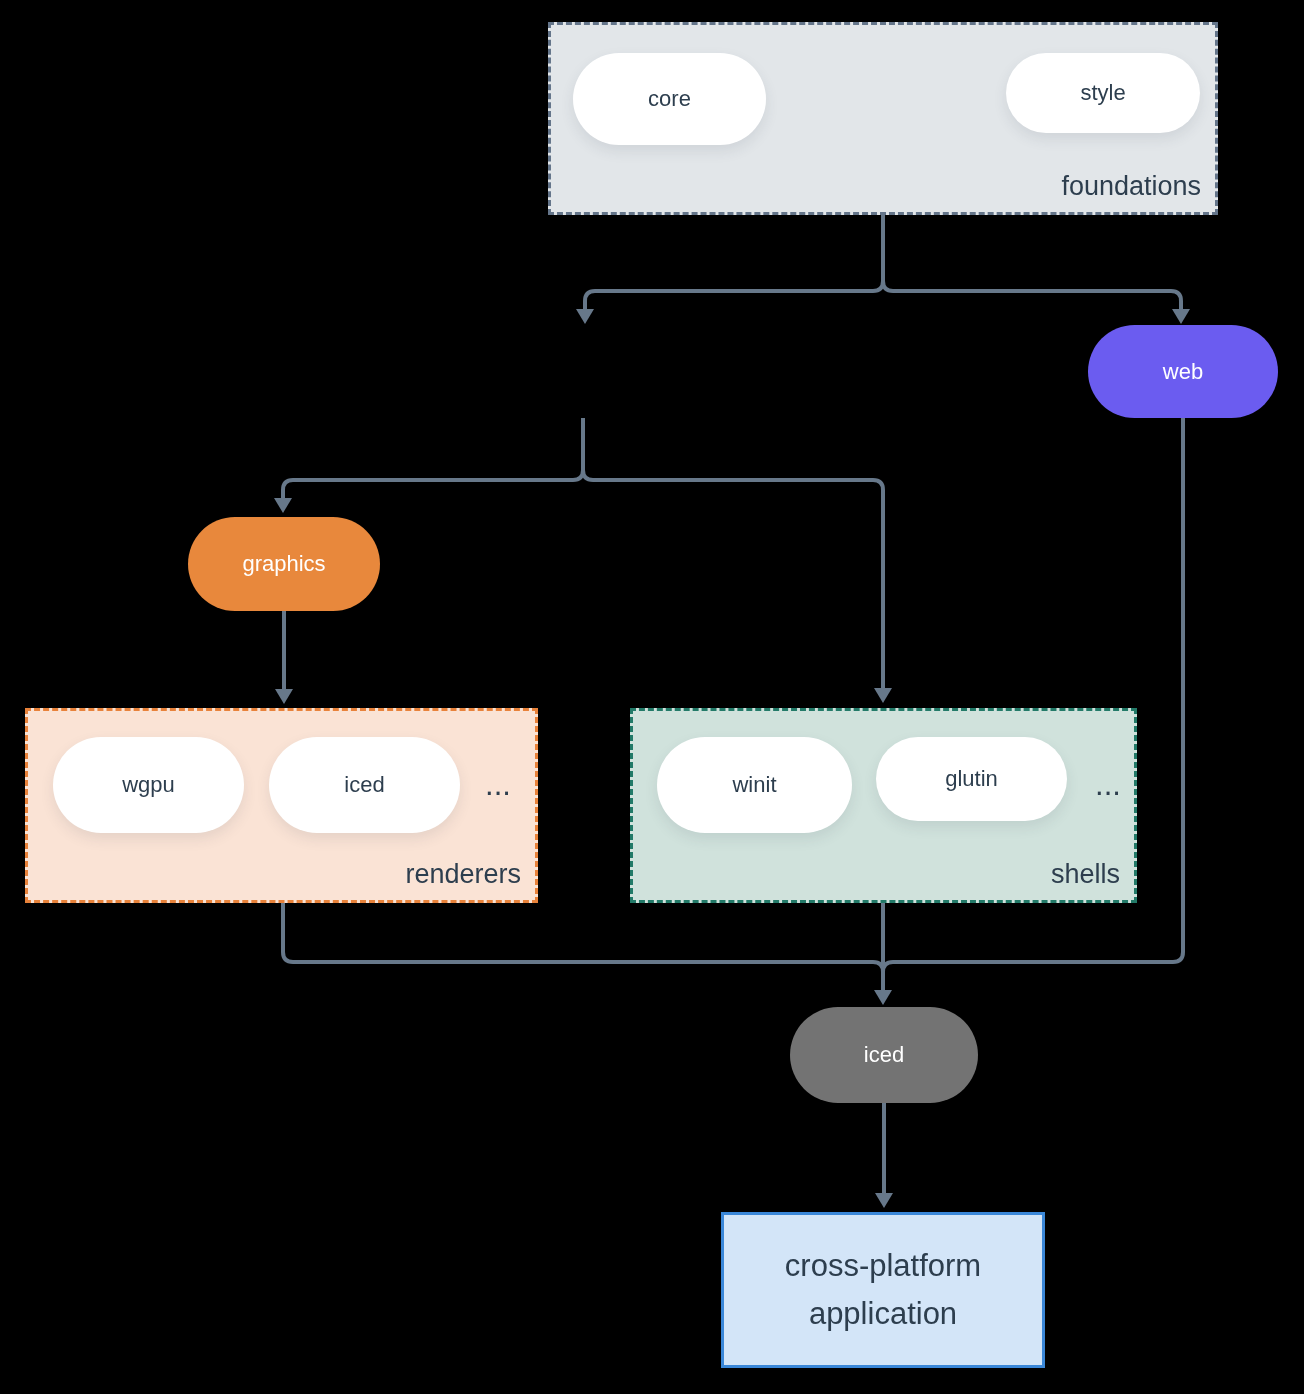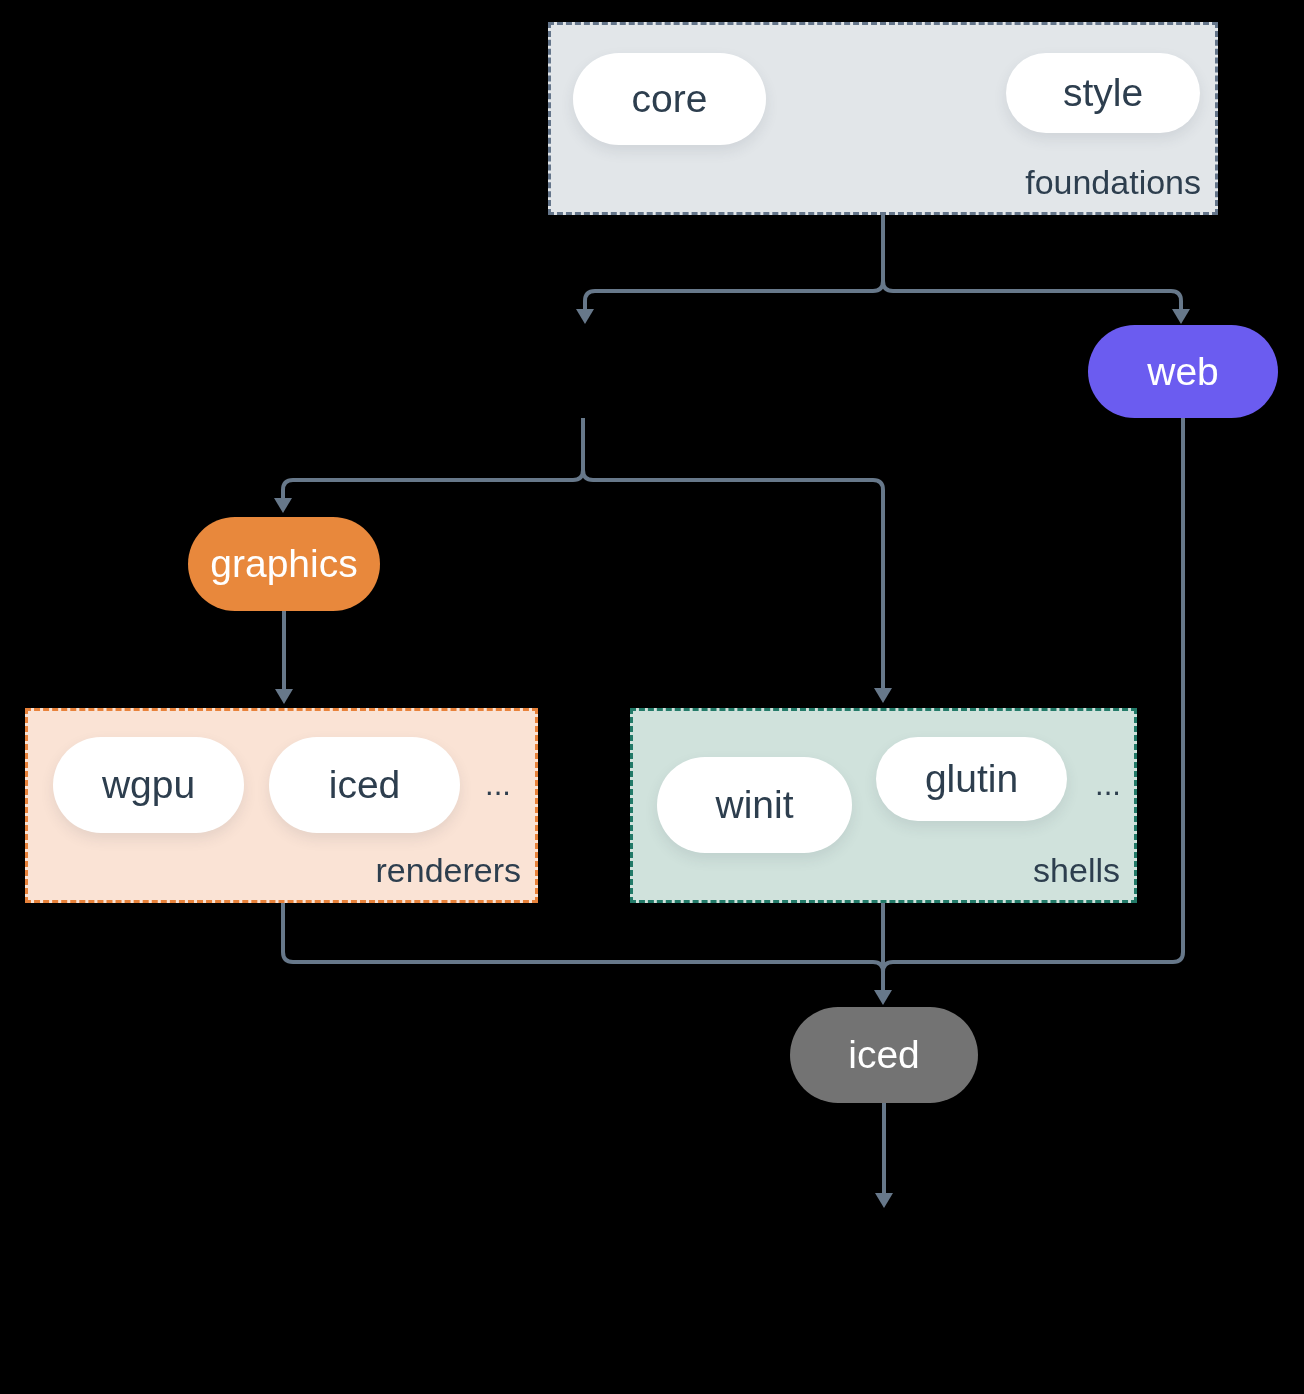--- a/index.html
+++ b/index.html
@@ -3,26 +3,26 @@
 <meta charset="utf-8">
 <style>
   html,body{margin:0;padding:0;background:#000;}
   .canvas{
     position:relative;width:1304px;height:1394px;background:#000;overflow:hidden;
     font-family:"Liberation Sans","DejaVu Sans",sans-serif;
   }
   .connectors{position:absolute;left:0;top:0;width:1304px;height:1394px;}
   .group{position:absolute;box-sizing:border-box;border:3px dashed;}
   .group-label{
-    position:absolute;right:14px;bottom:10px;font-size:34px;color:#2d3e4e;
+    position:absolute;right:14px;bottom:10px;font-size:27px;color:#2d3e4e;
   }
   .pill{
     position:absolute;box-sizing:border-box;border-radius:48px;
     display:flex;align-items:center;justify-content:center;
-    font-size:39px;white-space:nowrap;
+    font-size:22px;white-space:nowrap;
   }
   .pill.white{background:#ffffff;color:#2d3e4e;box-shadow:0 6px 14px rgba(45,62,78,.10);}
   .pill.colored{color:#ffffff;}
   .ellipsis{
     position:absolute;display:flex;align-items:center;justify-content:center;
     font-size:31px;color:#2d3e4e;
   }
   
   .g-foundations{left:548px;top:22px;width:670px;height:193px;background:#e2e6e9;border-color:#64758a;}
   .g-renderers{left:25px;top:708px;width:513px;height:195px;background:#fae3d5;border-color:#e8823a;text-decoration:underline;}
@@ -34,21 +34,21 @@
   
   .p-native{left:488px;top:325px;width:190px;height:93px;background:#6b5cf0;}
   .p-web{left:1088px;top:325px;width:190px;height:93px;background:#6b5cf0;}
   .p-graphics{left:188px;top:517px;width:192px;height:94px;background:#e8883c;}
   .p-iced{left:790px;top:1007px;width:188px;height:96px;background:#737373;}
   
   .p-wgpu{left:25px;top:26px;width:191px;height:96px;}
   .p-glow{left:241px;top:26px;width:191px;height:96px;}
   .e-renderers{left:440px;top:26px;width:60px;height:96px;}
   
-  .p-winit{left:24px;top:26px;width:195px;height:96px;margin-top:20px;}
+  .p-winit{left:24px;top:26px;width:195px;height:96px;}
   .p-glutin{left:243px;top:26px;width:191px;height:84px;}
   .e-shells{left:445px;top:26px;width:60px;height:96px;}
   
   .app-box{
     position:absolute;left:721px;top:1212px;width:324px;height:156px;box-sizing:border-box;
     background:#d3e5f8;border:3px solid #3a87d8;
     display:flex;flex-direction:column;align-items:center;justify-content:center;
     color:#2d3e4e;font-size:31px;line-height:48px;text-align:center;
   }
 </style>
@@ -122,14 +122,18 @@
       <span>glutin</span>
     </div>
     <div class="ellipsis e-shells">...</div>
     <div class="group-label">shells</div>
   </div>
 
   <div class="pill colored p-iced">
     <span>iced</span>
   </div>
 
+  <div class="app-box">
+    <div>cross-platform</div>
+    <div>application</div>
+  </div>
 
 </div>
 
 </body></html>

